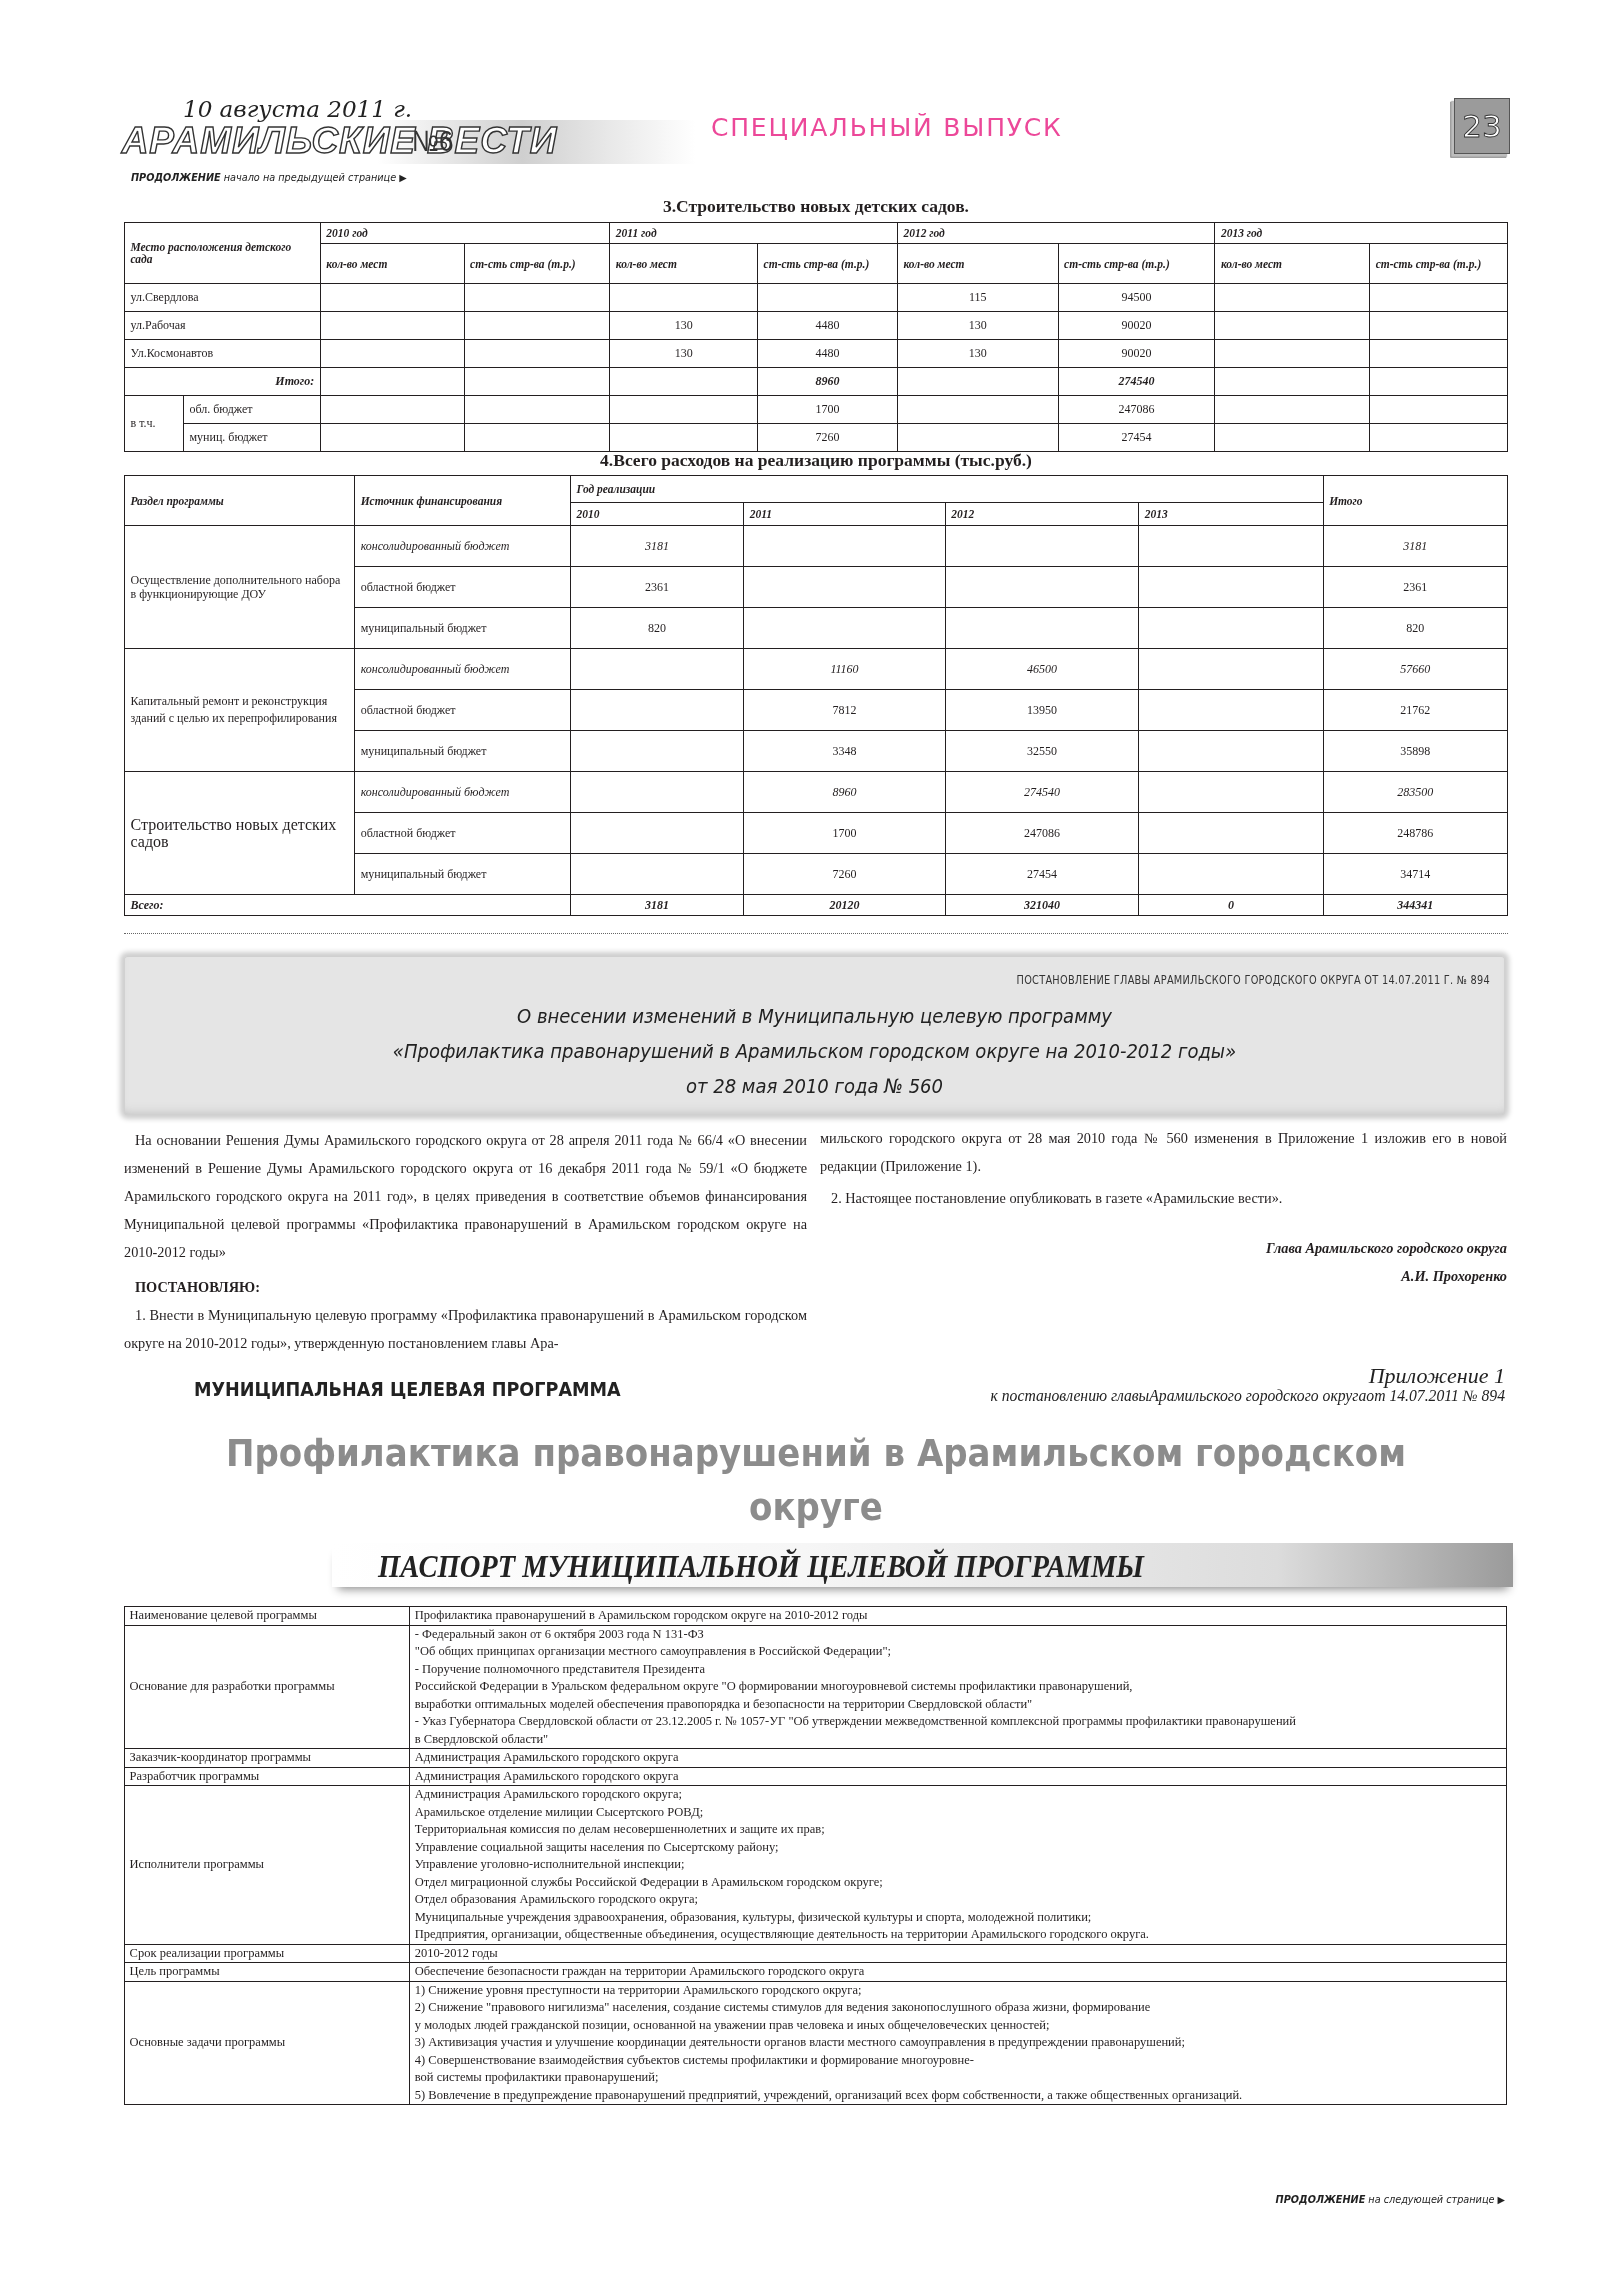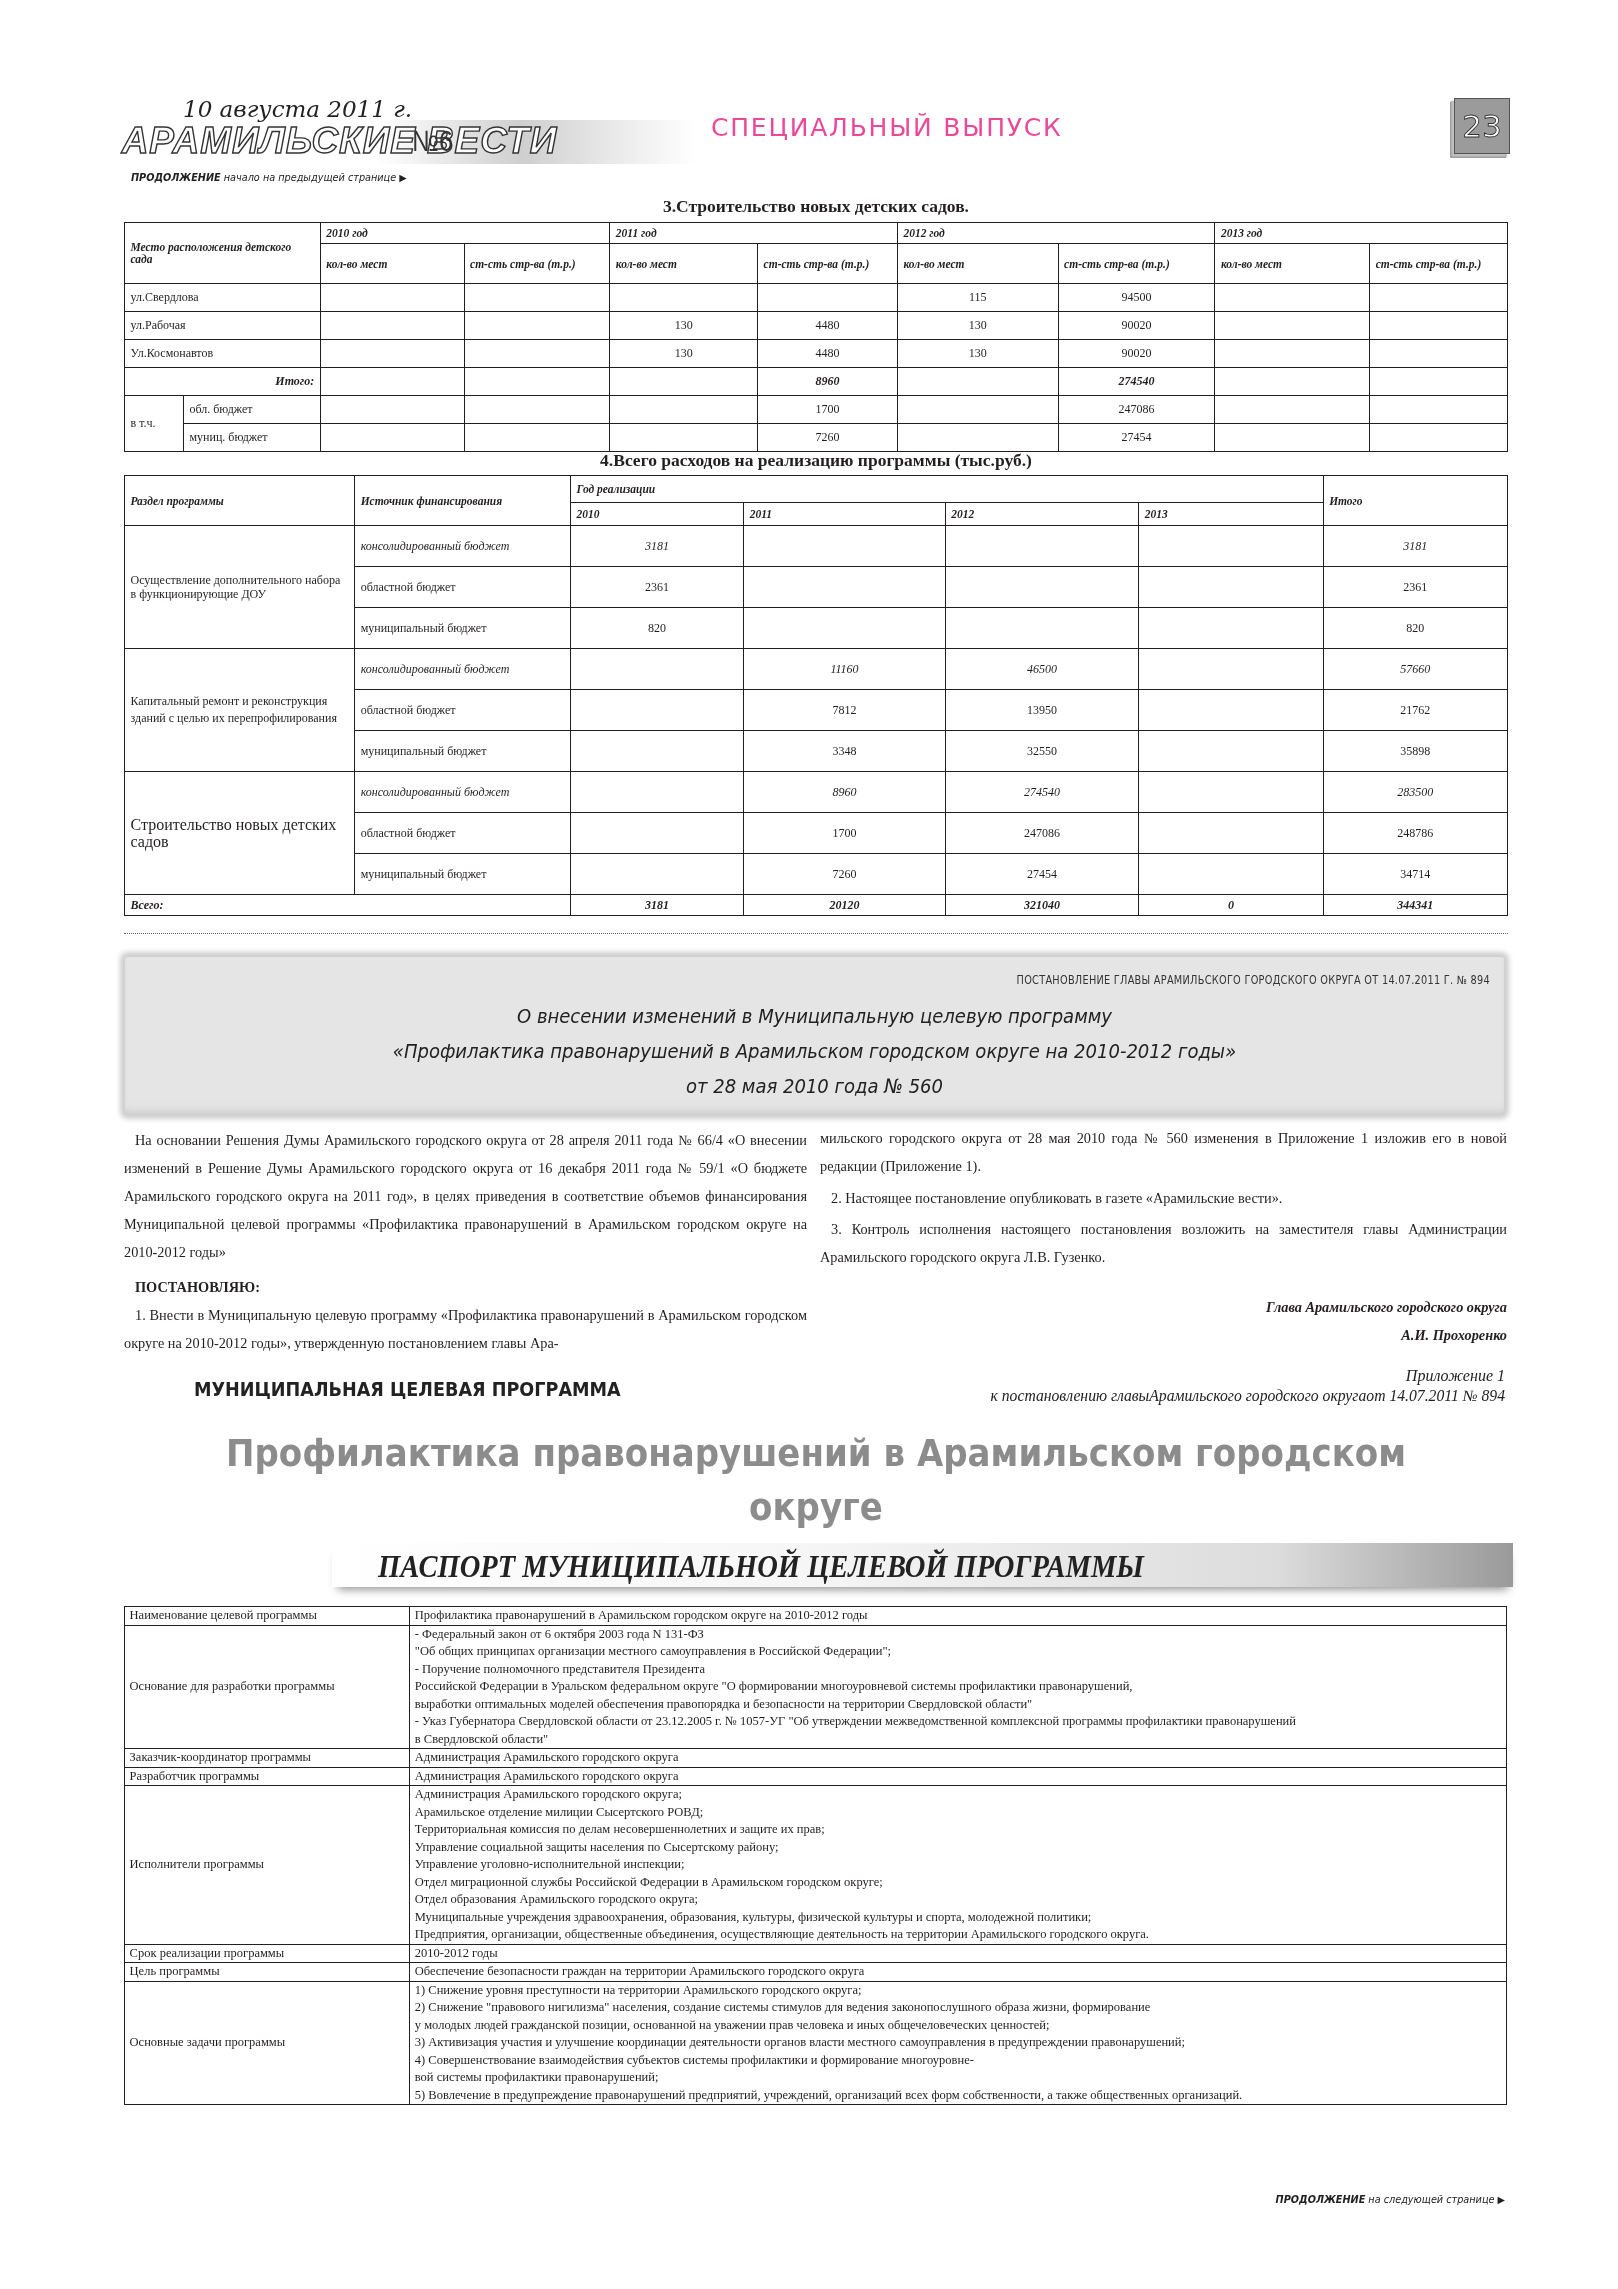--- a/index.html
+++ b/index.html
@@ -51,21 +51,21 @@
   .col { font-family: "Liberation Serif", serif; font-size: 14.3px; line-height: 28px; color: #231f20; text-align: justify; }
   .col p { margin: 0; text-indent: 11px; }
   #col-left { left: 124px; top: 1126px; width: 683px; }
   #col-right { left: 820px; top: 1124px; width: 687px; }
   .resolve { font-weight: bold; margin-top: 7.4px !important; text-indent: 11px; }
   .signature { text-align: right; font-style: italic; font-weight: bold; }
 
   
   .prog-label { left: 194px; top: 1377px; font-family: "DejaVu Sans", sans-serif; font-weight: bold; font-size: 20px; color: #222; transform: scaleX(0.88); transform-origin: left; }
   .appendix { right: 114px; top: 1366px; text-align: right; font-family: "Liberation Serif", serif; font-style: italic; font-size: 15.7px; line-height: 20px; color: #222; }
-  .appendix .l1 { font-size: 16px; }
+  .appendix .l1 { font-size: 22px; }
   .prog-title { left: 124px; top: 1427px; width: 1384px; text-align: center; font-family: "DejaVu Sans", sans-serif; font-weight: bold; font-size: 37px; line-height: 54px; color: #8c8c8c; transform: scaleX(0.92); }
   .passport-banner { left: 332px; top: 1543px; width: 1181px; height: 44px; background: linear-gradient(90deg, #ffffff 0%, #f6f6f6 40%, #dcdcdc 80%, #9a9a9a 100%); box-shadow: 0 7.4px 9.2px -5.5px #888; }
   .passport-title { left: 378px; top: 1549px; font-family: "Liberation Serif", serif; font-style: italic; font-weight: bold; font-size: 31px; color: #222; transform: scaleX(0.92); transform-origin: left; }
 
   
   #passport { left: 124px; top: 1606px; width: 1383px; font-size: 12.5px; line-height: 17.5px; }
   #passport td { border: 0.9px solid #231f20; padding: 0 4.6px; vertical-align: middle; }
   #passport td.k { width: 275px; }
   #passport .line { display: block; }
 
@@ -309,21 +309,20 @@
 </div>
 
 <div class="abs col" id="col-left">
   <p>На основании Решения Думы Арамильского городского округа от 28 апреля 2011 года № 66/4 «О внесении изменений в Решение Думы  Арамильского городского округа от 16 декабря 2011 года № 59/1 «О бюджете Арамильского городского округа на 2011 год», в целях приведения в соответствие объемов финансирования Муниципальной целевой программы «Профилактика правонарушений в Арамильском городском округе на 2010-2012 годы»</p>
   <p class="resolve">ПОСТАНОВЛЯЮ:</p>
   <p>1. Внести в  Муниципальную целевую программу «Профилактика правонарушений в Арамильском городском округе на 2010-2012 годы», утвержденную постановлением главы Ара-</p>
 </div>
 <div class="abs col" id="col-right">
   <p style="text-indent:0">мильского городского округа от 28 мая 2010 года № 560 изменения в Приложение 1 изложив его в новой редакции (Приложение 1).</p>
   <p style="margin-top:3.7px">2. Настоящее постановление опубликовать в газете «Арамильские вести».</p>
-  <p style="margin-top:3.7px">3. Контроль исполнения настоящего постановления возложить на заместителя главы Администрации Арамильского городского округа Л.В. Гузенко.</p>
   <p class="signature" style="margin-top:22px">Глава Арамильского городского округа</p>
   <p class="signature">А.И. Прохоренко</p>
 </div>
 
 <div class="abs prog-label">МУНИЦИПАЛЬНАЯ ЦЕЛЕВАЯ ПРОГРАММА</div>
 <div class="abs appendix">
   <div class="l1">Приложение 1</div>
   <div>к постановлению главыАрамильского городского округаот 14.07.2011 № 894</div>
 </div>
 <div class="abs prog-title">

